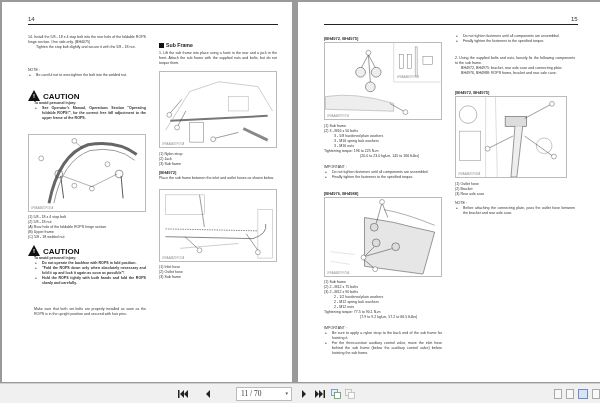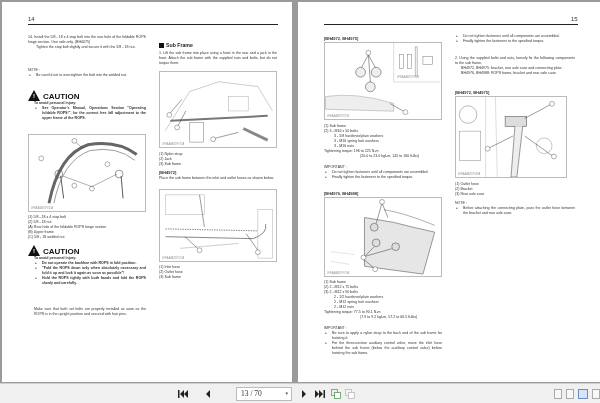--- a/index.html
+++ b/index.html
@@ -284,21 +284,21 @@
           <polygon points="6,0 2,4 6,8" fill="#222"></polygon>
           <polygon points="10,0 6,4 10,8" fill="#222"></polygon>
         </svg>
     </div>
     <div class="tb-btn" style="left:202px;width:12px;">
       <svg width="6" height="8" viewBox="0 0 6 8">
           <polygon points="5,0 1,4 5,8" fill="#222"></polygon>
         </svg>
     </div>
     <div id="page-field">
-      <span>13 / 70</span>
+      <span>11 / 70</span>
       <span class="dd">▾</span>
     </div>
     <div class="tb-btn" style="left:299px;width:10px;">
       <svg width="6" height="8" viewBox="0 0 6 8">
           <polygon points="1,0 5,4 1,8" fill="#222"></polygon>
         </svg>
     </div>
     <div class="tb-btn" style="left:314px;width:12px;">
       <svg width="10" height="8" viewBox="0 0 10 8">
           <polygon points="0,0 4,4 0,8" fill="#222"></polygon>

